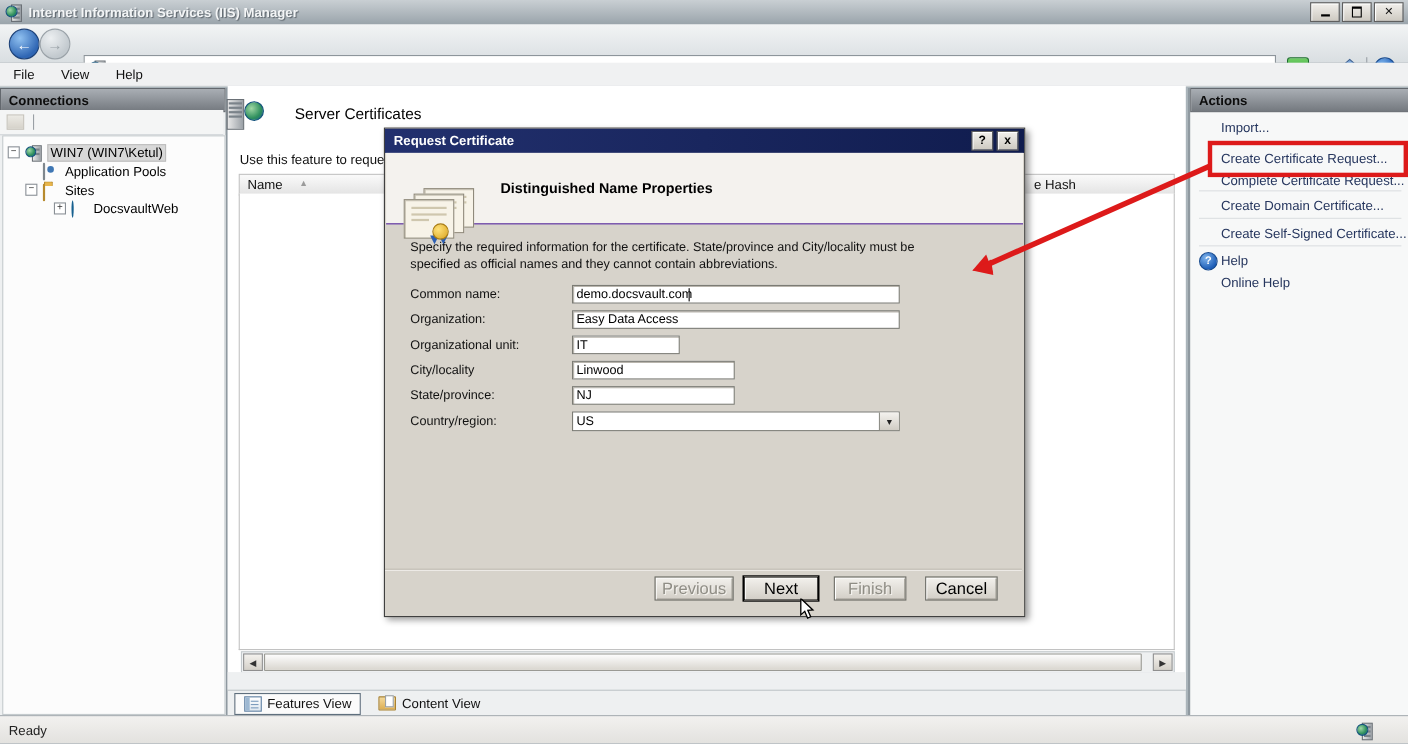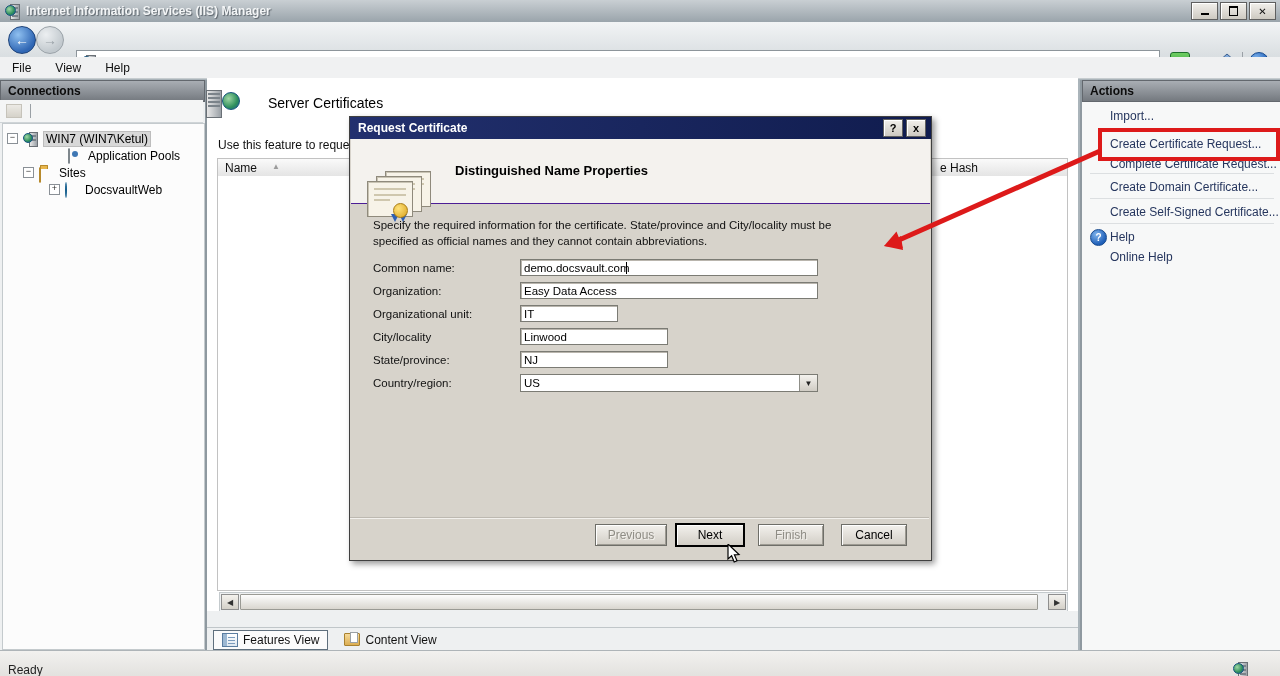--- a/index.html
+++ b/index.html
@@ -59,36 +59,36 @@
   .grid-ico{width:14px;height:12px;border:1px solid #5b7da0;background:linear-gradient(#fff,#dfe8f0);position:relative;margin-right:5px;}
   .grid-ico:before{content:"";position:absolute;left:0;top:0;width:4px;height:100%;background:#9db8d2;}
   .grid-ico:after{content:"";position:absolute;left:5px;top:3px;width:7px;height:1px;background:#7c9cbd;box-shadow:0 3px 0 #7c9cbd,0 6px 0 #7c9cbd;}
   .cfold{width:14px;height:11px;background:linear-gradient(#f5d999,#dcae52);border:1px solid #a9812f;border-radius:1px;position:relative;margin-right:5px;}
   .cfold:after{content:"";position:absolute;right:1px;top:-2px;width:6px;height:9px;background:#fff;border:1px solid #9aa0a5;}
   
   .right-panel{left:1080px;top:80px;width:200px;height:570px;background:#f7f8f8;border-left:2px solid #8f99a0;}
   .alink{position:absolute;left:28px;font-size:12px;color:#26365e;white-space:nowrap;}
   .asep{position:absolute;left:8px;width:184px;height:1px;background:#dcdfe1;}
   
-  .statusbar{left:0;top:650px;width:1280px;height:26px;background:linear-gradient(#f2f1ef,#e2e1de);border-top:1px solid #aeb4b8;display:flex;align-items:flex-end;font-size:12px;color:#222;}
+  .statusbar{left:0;top:650px;width:1280px;height:26px;background:linear-gradient(#f2f1ef,#e2e1de);border-top:1px solid #aeb4b8;display:flex;align-items:center;font-size:12px;color:#222;}
   
   .dialog{left:349px;top:116px;width:581px;height:443px;background:#d7d3cb;border:1px solid #404040;box-shadow:3px 3px 6px rgba(0,0,0,.4);outline:3px solid #d7d3cb;outline-offset:-4px;}
   .dlg-title{left:0;top:0;width:100%;height:22px;background:linear-gradient(90deg,#22306e,#101c4e);display:flex;align-items:center;}
   .dlg-title .txt{color:#fff;font-size:12px;font-weight:bold;margin-left:8px;flex:1;}
   .dlg-btn{width:18px;height:16px;background:linear-gradient(#f2f0ec,#cdc9c1);border:1px solid #5f5f5f;box-shadow:inset 1px 1px 0 #fff;font-size:11px;font-weight:bold;color:#000;display:flex;align-items:center;justify-content:center;margin-right:3px;}
   .dlg-banner{left:1px;top:22px;width:579px;height:64px;background:#f4f2ee;border-bottom:1px solid #4c1d95;}
   .dlg-heading{font-size:13px;font-weight:bold;color:#000;}
   .dlg-desc{font-size:11.5px;color:#111;line-height:1.35;}
   .frow-label{position:absolute;left:23px;font-size:11.5px;color:#111;}
   .tfield{position:absolute;height:17px;background:#fff;border:1px solid #7b7b74;box-shadow:inset 1px 1px 0 #b9b5ad;font-size:11.5px;color:#000;font-family:"Liberation Sans",sans-serif;padding:0 3px;box-sizing:border-box;}
   .caret{position:absolute;width:1px;height:12px;background:#000;}
   .combo{position:absolute;height:18px;background:#fff;border:1px solid #7b7b74;font-size:11.5px;display:flex;align-items:center;box-sizing:border-box;}
   .combo .val{flex:1;padding-left:3px;}
   .combo .drop{width:17px;height:16px;background:linear-gradient(#f4f2ee,#d0ccc4);border-left:1px solid #8f8f88;display:flex;align-items:center;justify-content:center;font-size:8px;color:#222;}
-  .dbtn{position:absolute;height:22px;background:linear-gradient(#f3f1ed,#d2cec6);border:1px solid #6e6e68;box-shadow:inset 1px 1px 0 #fff, inset -1px -1px 0 #9d9a92;font-size:12px;color:#000;display:flex;align-items:center;justify-content:center;}
+  .dbtn{position:absolute;height:22px;background:linear-gradient(#f3f1ed,#d2cec6);border:1px solid #6e6e68;box-shadow:inset 1px 1px 0 #fff, inset -1px -1px 0 #9d9a92;font-size:15px;color:#000;display:flex;align-items:center;justify-content:center;}
   .dbtn.disabled{color:#8f8d85;text-shadow:1px 1px 0 #f4f2ee;}
   .dbtn.focus{border:1px solid #000;box-shadow:0 0 0 1px #000, inset 1px 1px 0 #fff;}
   
   .certstack{left:16px;top:32px;width:66px;height:50px;}
   .cert{position:absolute;width:44px;height:34px;background:#f7f3e8;border:1px solid #8f8a7c;box-shadow:1px 1px 0 #c9c4b4 inset;}
   .cert.c1{left:18px;top:0;}
   .cert.c2{left:9px;top:5px;}
   .cert.c3{left:0;top:10px;}
   .cert .l{position:absolute;left:6px;right:6px;height:2px;background:#cfc7ae;}
   .seal{position:absolute;left:26px;top:32px;width:13px;height:13px;border-radius:50%;background:radial-gradient(circle at 35% 35%,#ffe27a,#d9a31f);border:1px solid #a87c14;z-index:3;}
@@ -166,21 +166,21 @@
         <span class="expander">−</span>
         <span class="t-ico">
             <span class="srv-tower" style="width:7px;height:13px;">
               <i></i>
               <i></i>
             </span>
             <span class="srv-globe" style="width:8px;height:8px;"></span>
           </span>
         <span class="sel">WIN7 (WIN7\Ketul)</span>
       </div>
-      <div class="trow" style="left:53px;top:23px;padding-left:12px;">
+      <div class="trow" style="left:24px;top:23px;padding-left:12px;">
         <span class="t-ico"><span class="gearbox"></span></span>
         <span>Application Pools</span>
       </div>
       <div class="trow" style="left:20px;top:40px;">
         <span class="expander">−</span>
         <span class="t-ico"><span class="folder"></span></span>
         <span>Sites</span>
       </div>
       <div class="trow" style="left:46px;top:57px;">
         <span class="expander">+</span>

